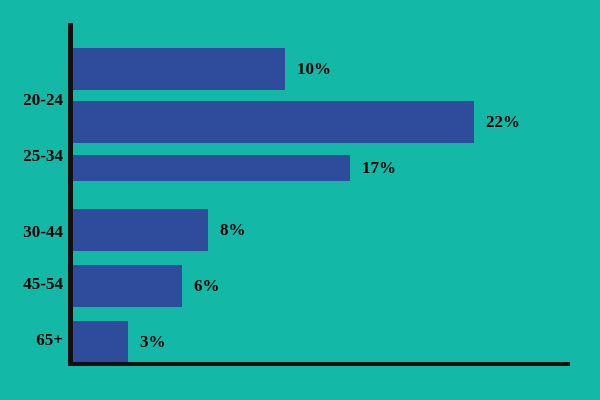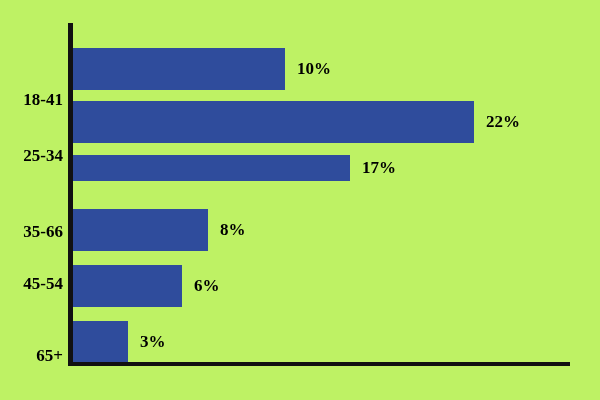--- a/index.html
+++ b/index.html
@@ -8,21 +8,21 @@
     padding: 0;
     background: #ffffff;
   }
   body {
     font-family: "Liberation Serif", serif;
   }
   #chart-root {
     position: relative;
     width: 600px;
     height: 400px;
-    background: #bef264;
+    background: #14b8a6;
     overflow: hidden;
   }
   
   #y-axis {
     position: absolute;
     left: 68px;
     top: 23px;
     width: 5px;
     height: 343px;
     background: #111111;
@@ -105,25 +105,25 @@
           <div class="bar" style="width: 109px; background: rgb(47, 76, 156);"></div>
           <span class="bar-value" style="left: 121px;">6%</span>
         </div>
         <div class="bar-row" style="top: 321px; height: 41px; width: 175px;">
           <div class="bar" style="width: 55px; background: rgb(47, 76, 156);"></div>
           <span class="bar-value" style="left: 67px;">3%</span>
         </div>
       </div>
 
     <div id="labels-container">
-        <div class="cat-label" style="top: 100px;">18-41</div>
+        <div class="cat-label" style="top: 100px;">20-24</div>
         <div class="cat-label" style="top: 156px; text-align: center;">25-34</div>
-        <div class="cat-label" style="top: 232px;">35-66</div>
+        <div class="cat-label" style="top: 232px;">30-44</div>
         <div class="cat-label" style="top: 284px;">45-54</div>
-        <div class="cat-label" style="top: 340px; margin-top: 16px;">65+</div>
+        <div class="cat-label" style="top: 340px;">65+</div>
       </div>
 
   </div>
 
   <div id="y-axis"></div>
   <div id="x-axis"></div>
 
 </div>
 
 </body></html>

